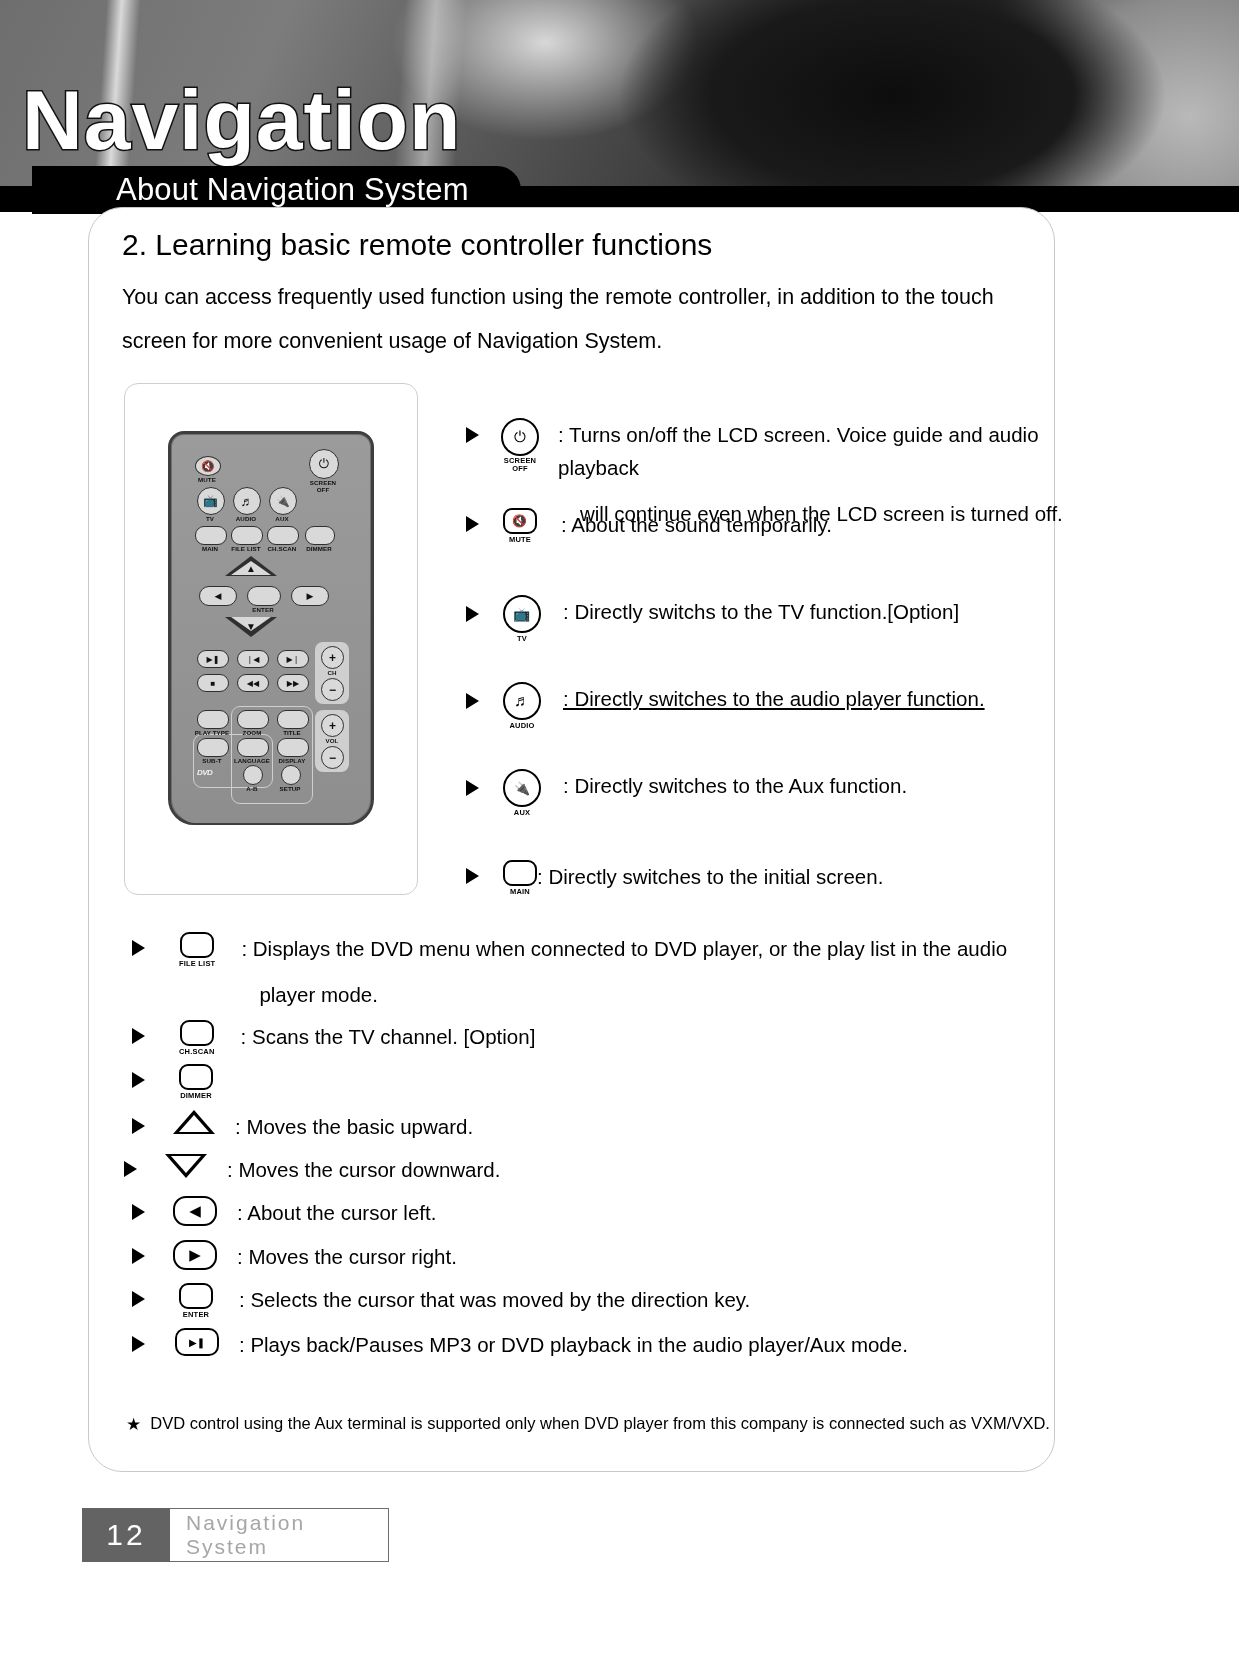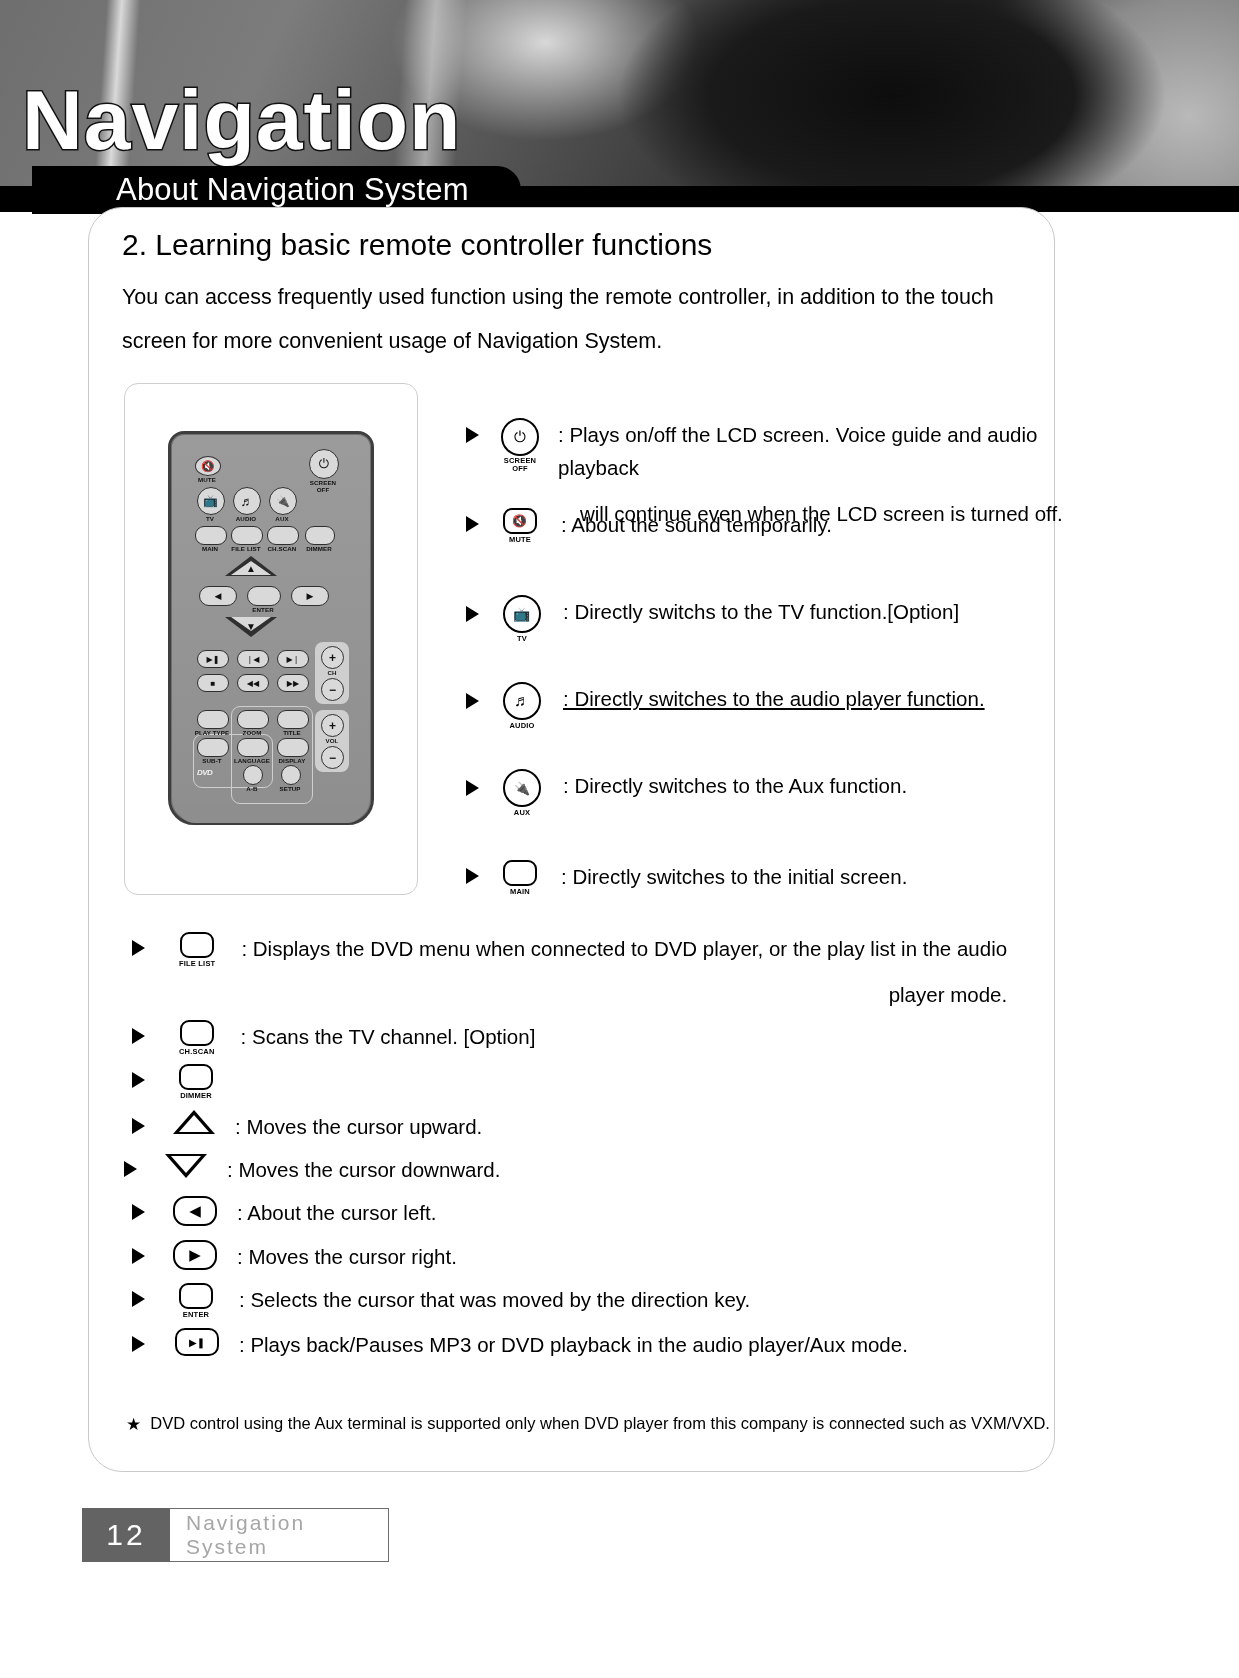--- a/index.html
+++ b/index.html
@@ -248,21 +248,21 @@
   <div class="lbl" style="left:103px;top:351px;width:32px;">SETUP</div>
 </div>
 
 <div class="row" style="left:466px;top:418px;width:600px;">
   <div class="tri" style="margin-top:9px;"></div>
   <div class="key" style="margin-left:22px;">
     <div class="kcirc" style="font-size:15px;">⏻</div>
     <div class="keytxt" style="line-height:8px;text-align:center;">SCREEN<br>OFF</div>
   </div>
   <div style="margin-left:19px;">
-    <div class="desc">: Plays on/off the LCD screen. Voice guide and audio playback</div>
+    <div class="desc">: Turns on/off the LCD screen. Voice guide and audio playback</div>
     <div class="desc" style="margin-left:22px;margin-top:13px;">will continue even when the LCD screen is turned off.</div>
   </div>
 </div>
 
 <div class="row" style="left:466px;top:508px;width:600px;">
   <div class="tri" style="margin-top:8px;"></div>
   <div class="key" style="margin-left:24px;">
     <div class="kpill sm" style="display:flex;align-items:center;justify-content:center;font-size:12px;">🔇</div>
     <div class="keytxt">MUTE</div>
   </div>
@@ -295,32 +295,32 @@
   </div>
   <div class="desc" style="margin-left:22px;">: Directly switches to the Aux function.</div>
 </div>
 
 <div class="row" style="left:466px;top:860px;width:600px;">
   <div class="tri" style="margin-top:8px;"></div>
   <div class="key" style="margin-left:24px;">
     <div class="kpill sm"></div>
     <div class="keytxt">MAIN</div>
   </div>
-  <div class="desc" style="margin-left:24px;">: Directly switches to the initial screen.</div>
+  <div class="desc" style="">: Directly switches to the initial screen.</div>
 </div>
 
 <div class="row" style="left:132px;top:932px;width:940px;">
   <div class="tri" style="margin-top:8px;"></div>
   <div class="key" style="margin-left:34px;">
     <div class="kpill sm"></div>
     <div class="keytxt">FILE LIST</div>
   </div>
   <div style="margin-left:26px;">
     <div class="desc">:  Displays the DVD menu when connected to DVD player, or the play list in the audio</div>
-    <div class="desc" style="margin-left:18px;margin-top:13px;text-align:right;">player mode.</div>
+    <div class="desc" style="margin-left:18px;margin-top:13px;">player mode.</div>
   </div>
 </div>
 
 <div class="row" style="left:132px;top:1020px;width:940px;">
   <div class="tri" style="margin-top:8px;"></div>
   <div class="key" style="margin-left:34px;">
     <div class="kpill sm"></div>
     <div class="keytxt">CH.SCAN</div>
   </div>
   <div class="desc" style="margin-left:26px;">:  Scans the TV channel. [Option]</div>
@@ -332,21 +332,21 @@
     <div class="kpill sm"></div>
     <div class="keytxt">DIMMER</div>
   </div>
 </div>
 
 <div class="row" style="left:132px;top:1110px;width:940px;">
   <div class="tri" style="margin-top:8px;"></div>
   <div class="key" style="margin-left:28px;">
     <div class="ktri-up"></div>
   </div>
-  <div class="desc" style="margin-left:20px;">:  Moves the cursor upward.</div>
+  <div class="desc" style="margin-left:20px;">:  Moves the basic upward.</div>
 </div>
 
 <div class="row" style="left:124px;top:1153px;width:940px;">
   <div class="tri" style="margin-top:8px;"></div>
   <div class="key" style="margin-left:28px;margin-top:1px;">
     <div class="ktri-dn"></div>
   </div>
   <div class="desc" style="margin-left:20px;">:  Moves the cursor downward.</div>
 </div>
 

